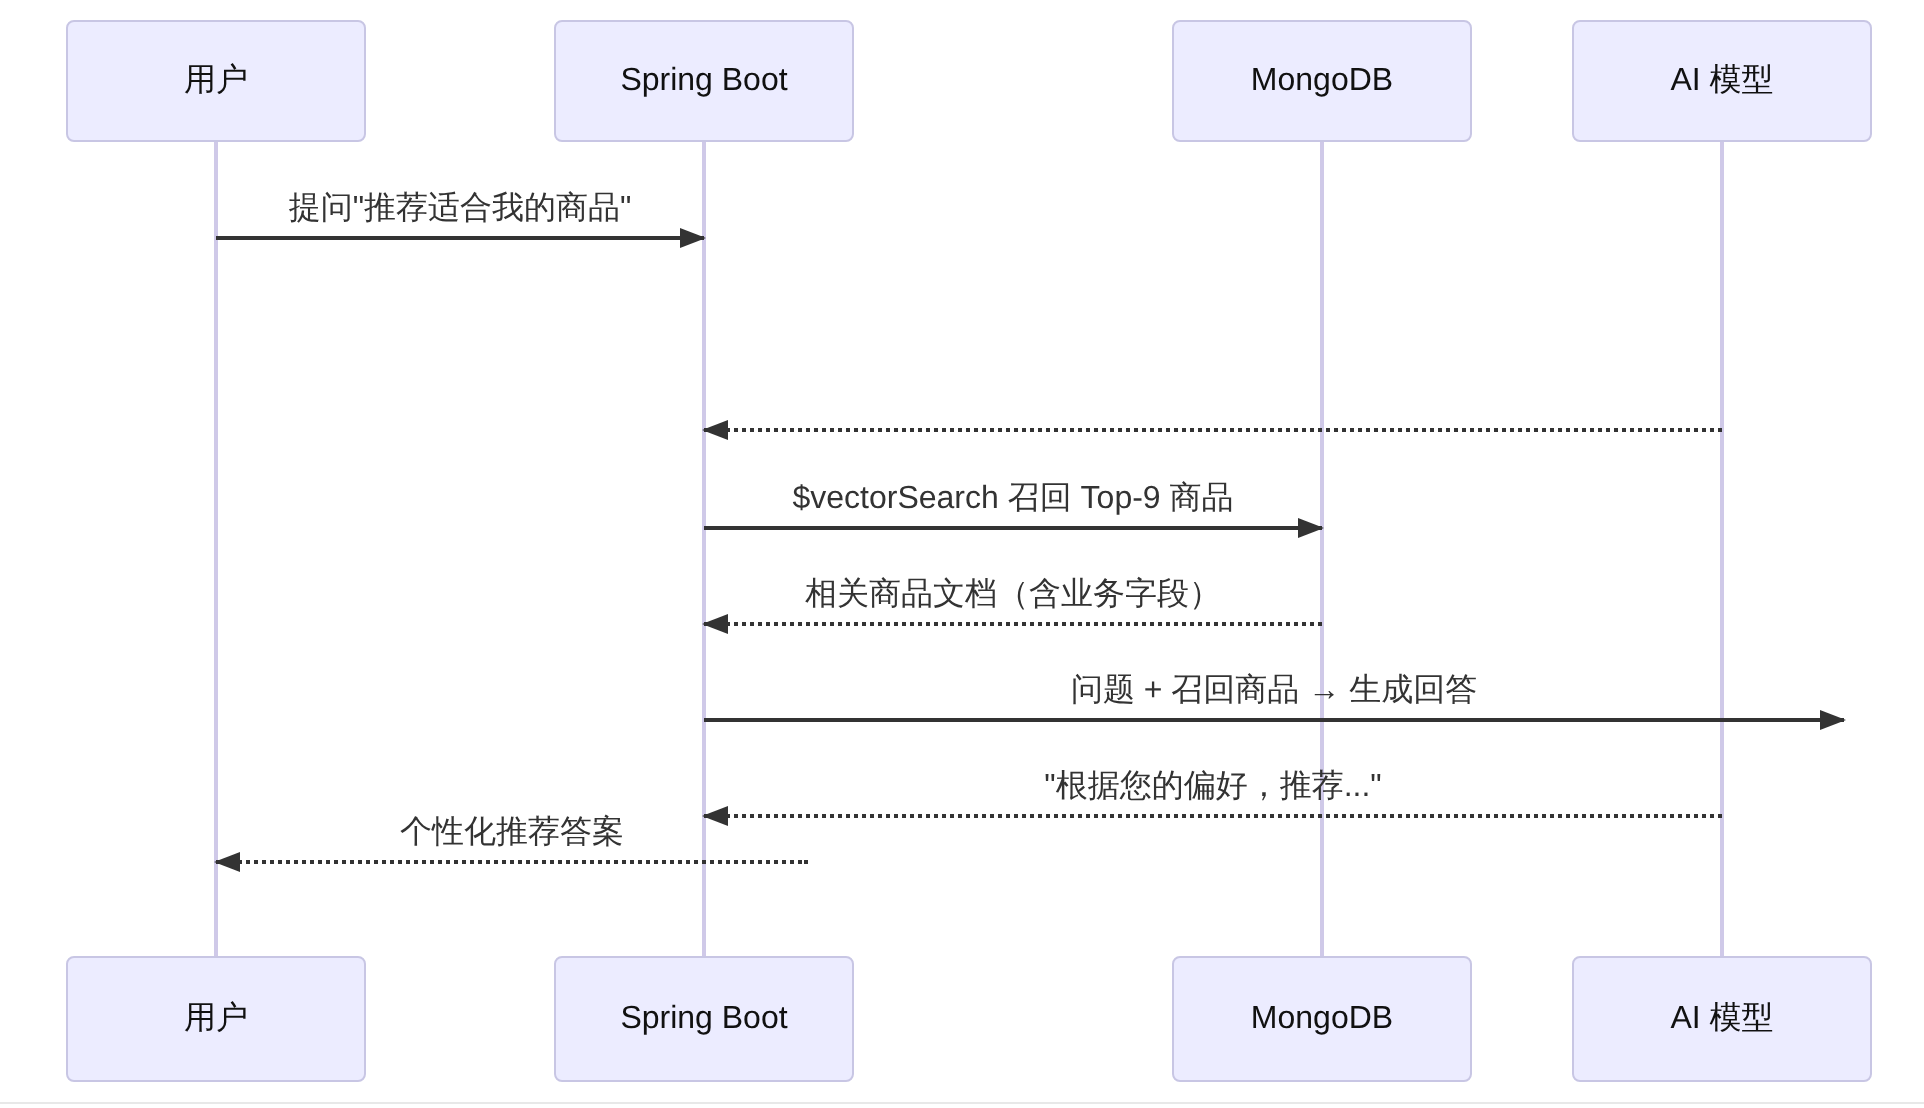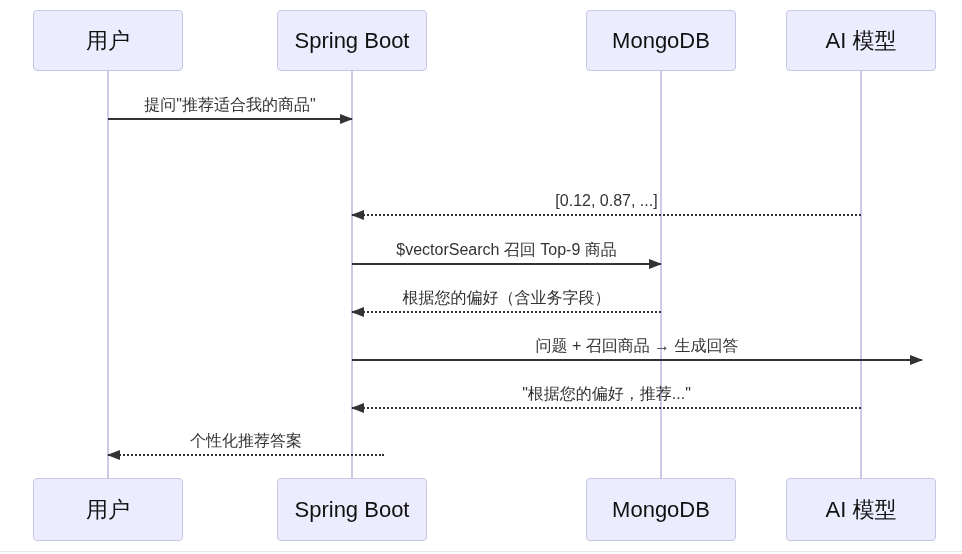--- a/index.html
+++ b/index.html
@@ -13,21 +13,21 @@
   }
   .actor {
     position: absolute;
     width: 150px;
     display: flex;
     align-items: center;
     justify-content: center;
     background: #ECECFF;
     border: 1px solid #C8C6E4;
     border-radius: 4px;
-    font-size: 22px;
+    font-size: 16px;
     color: #111111;
     box-sizing: border-box;
     white-space: nowrap;
   }
   .actor.top { top: 10px; height: 61px; }
   .actor.bottom { top: 478px; height: 63px; }
   .lifeline {
     position: absolute;
     width: 2px;
     top: 71px;
@@ -91,50 +91,49 @@
   <div class="lifeline" style="left:860px;"></div>
 
   <div class="message solid" style="left:108px; top:95px; width:244px;">
     <div class="msg-label">提问"推荐适合我的商品"</div>
     <div class="msg-line"></div>
     <div class="arrowhead right"></div>
   </div>
 
 
   <div class="message dotted" style="left:352px; top:191px; width:509px;">
-    <div class="msg-label">[0.12, 0.87, ...]</div>
     <div class="msg-line"></div>
     <div class="arrowhead left"></div>
   </div>
 
   <div class="message solid" style="left:352px; top:240px; width:309px;">
     <div class="msg-label">$vectorSearch 召回 Top-9 商品</div>
     <div class="msg-line"></div>
     <div class="arrowhead right"></div>
   </div>
 
   <div class="message dotted" style="left:352px; top:288px; width:309px;">
-    <div class="msg-label">根据您的偏好（含业务字段）</div>
+    <div class="msg-label">相关商品文档（含业务字段）</div>
     <div class="msg-line"></div>
     <div class="arrowhead left"></div>
   </div>
 
   <div class="message solid" style="left:352px; top:336px; width:570px;">
     <div class="msg-label">问题 + 召回商品 → 生成回答</div>
     <div class="msg-line"></div>
     <div class="arrowhead right"></div>
   </div>
 
   <div class="message dotted" style="left:352px; top:384px; width:509px;">
     <div class="msg-label">"根据您的偏好，推荐..."</div>
     <div class="msg-line"></div>
     <div class="arrowhead left"></div>
   </div>
 
-  <div class="message dotted" style="left:108px; top:431px; width:276px;">
+  <div class="message dotted" style="left:108px; top:407px; width:276px;padding-left:20px;">
     <div class="msg-label">个性化推荐答案</div>
     <div class="msg-line"></div>
     <div class="arrowhead left"></div>
   </div>
 
   <div class="actor bottom" style="left:33px;">
     <span>用户</span>
   </div>
   <div class="actor bottom" style="left:277px;">
     <span>Spring Boot</span>

